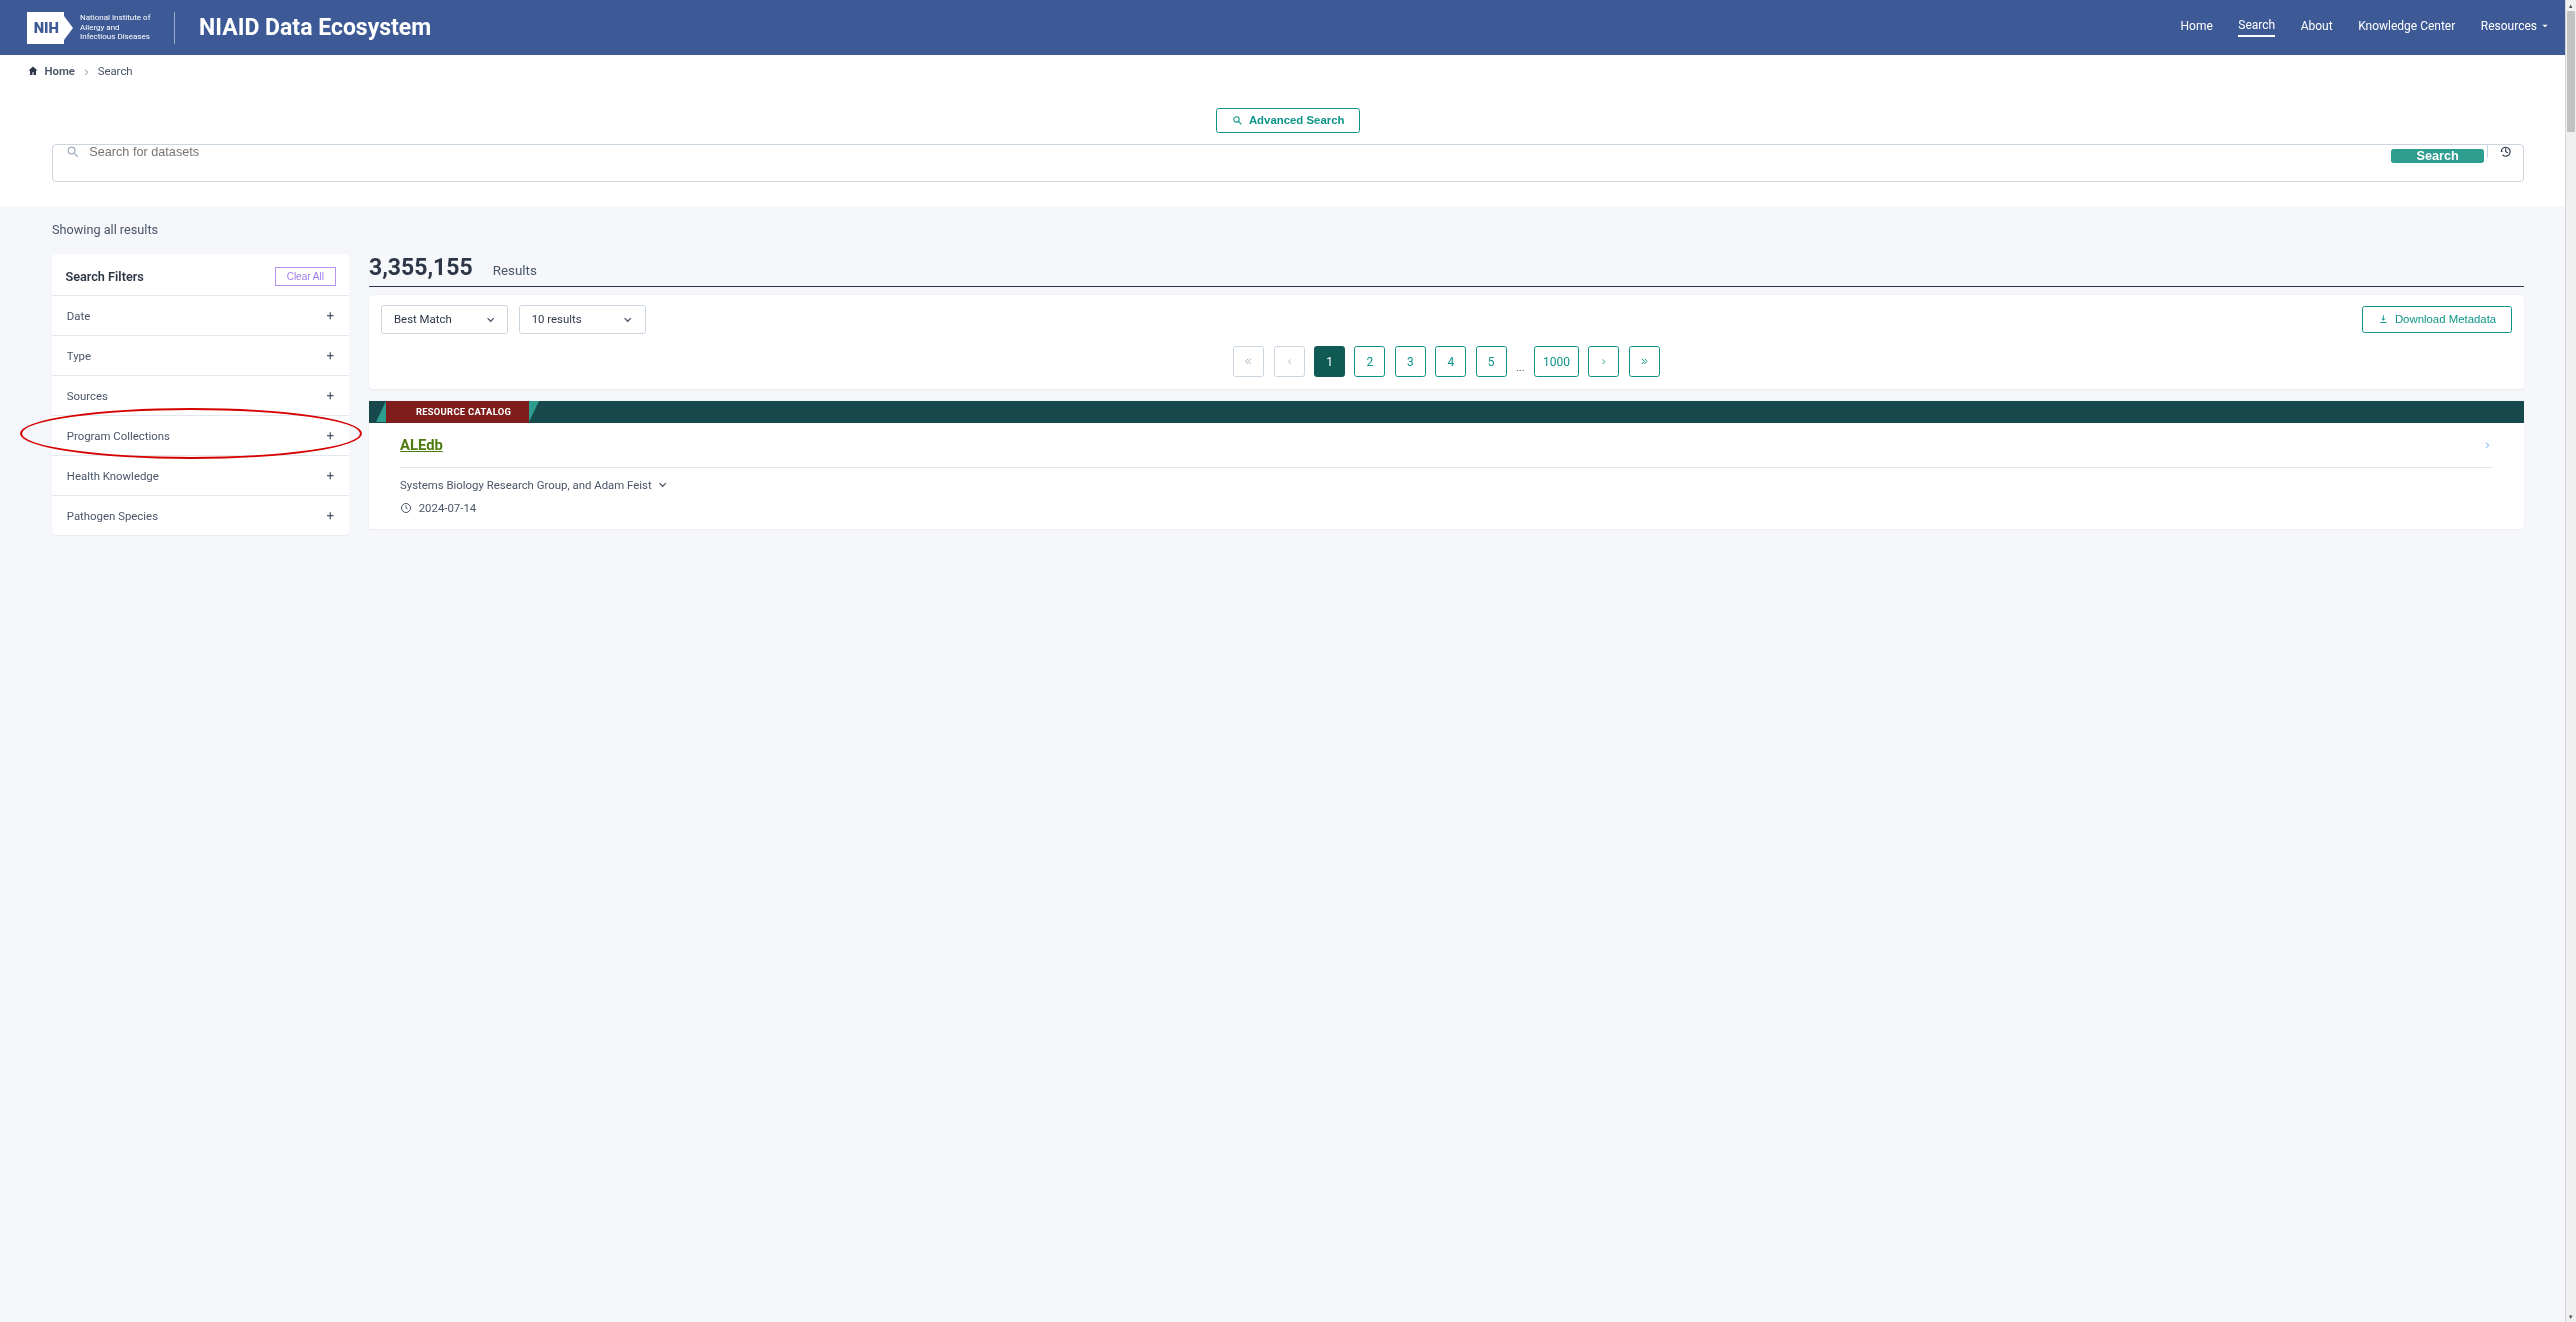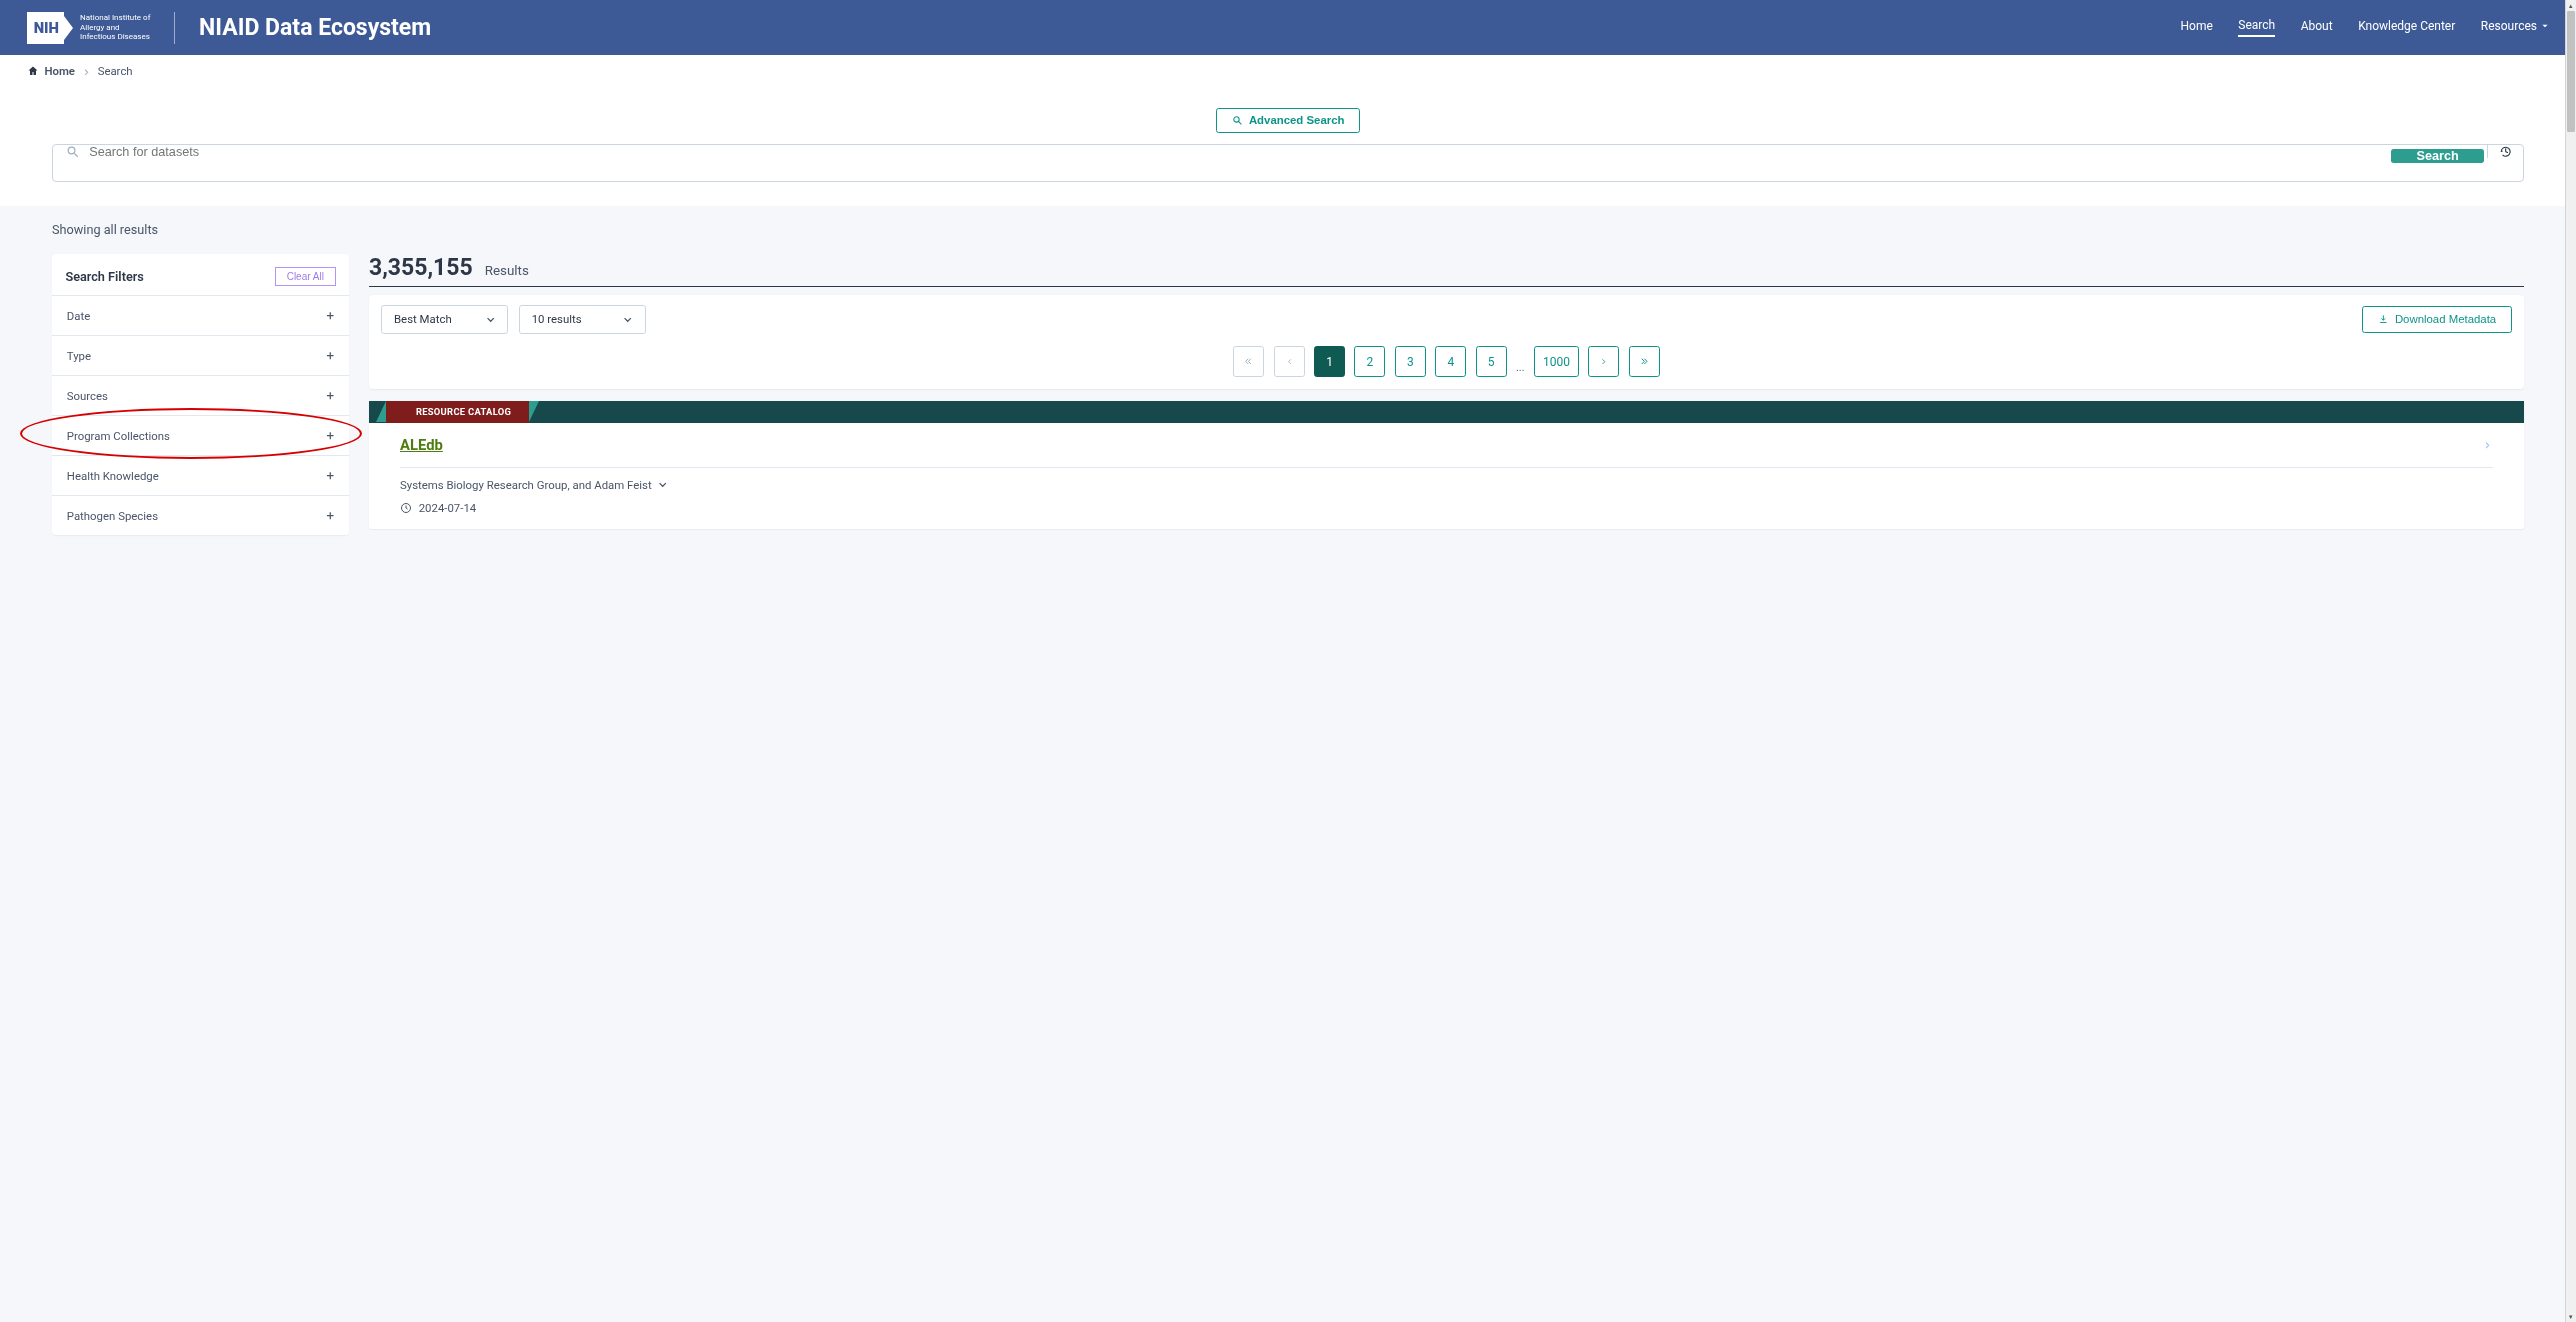--- a/index.html
+++ b/index.html
@@ -210,21 +210,21 @@
   border: 2px solid #d60000;
   border-radius: 50%;
   pointer-events: none;
 }
 .results-panel {
   flex: 1;
 }
 .results-head {
   display: flex;
   align-items: baseline;
-  gap: 12px;
+  gap: 20px;
   border-bottom: 1.3px solid #2d3748;
   padding-bottom: 5.4px;
 }
 .results-count {
   font-size: 23px;
   font-weight: 700;
   color: #2d3748;
 }
 .results-label {
   font-size: 13.4px;

